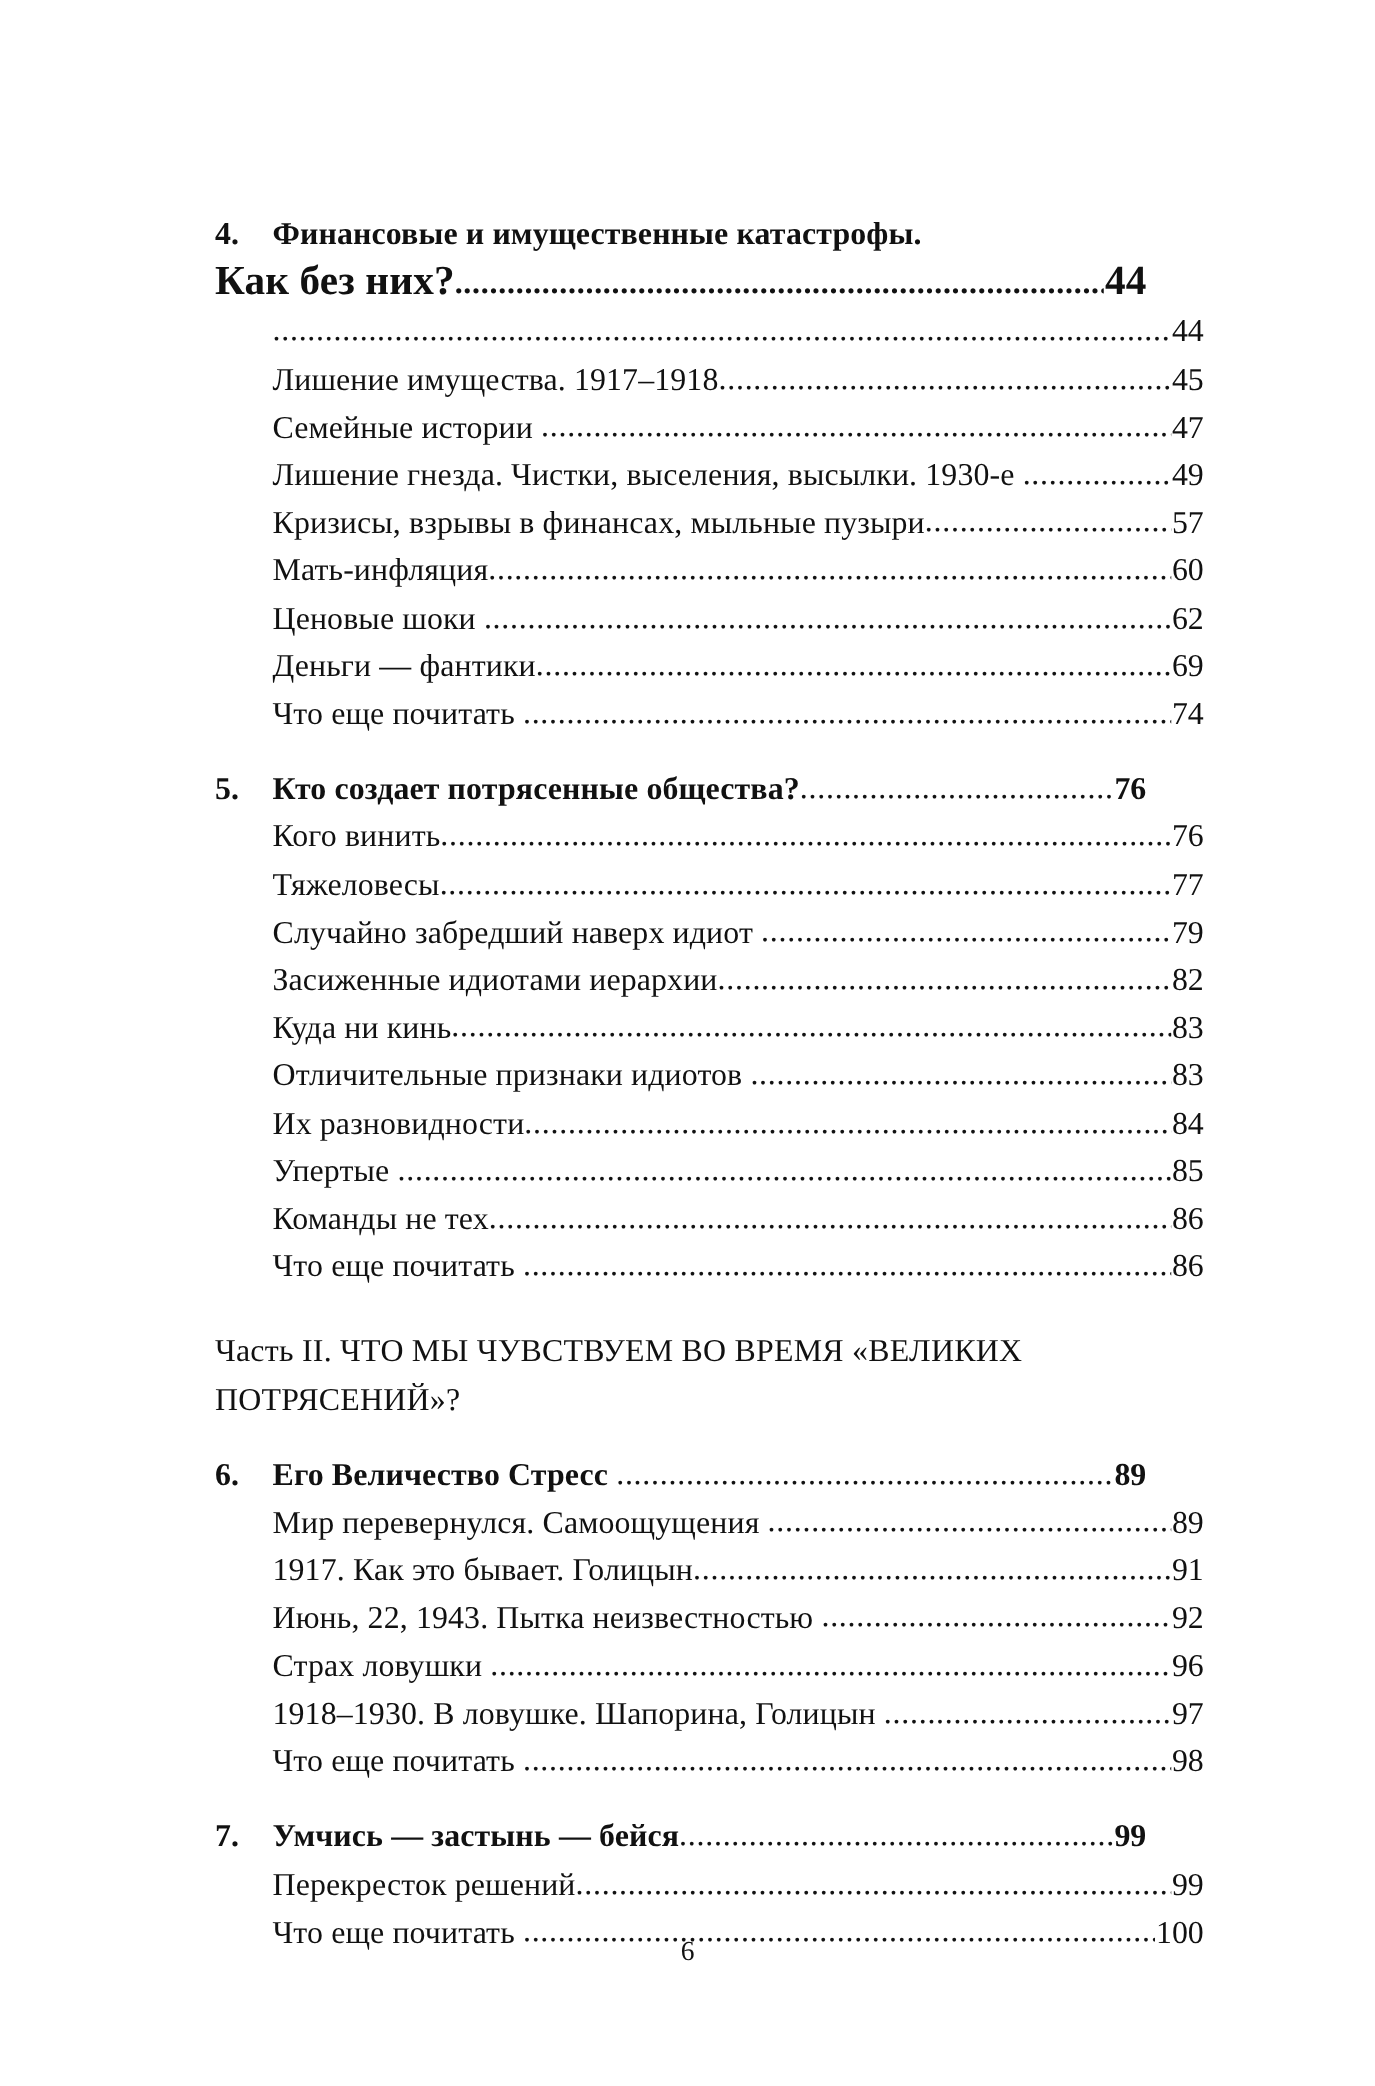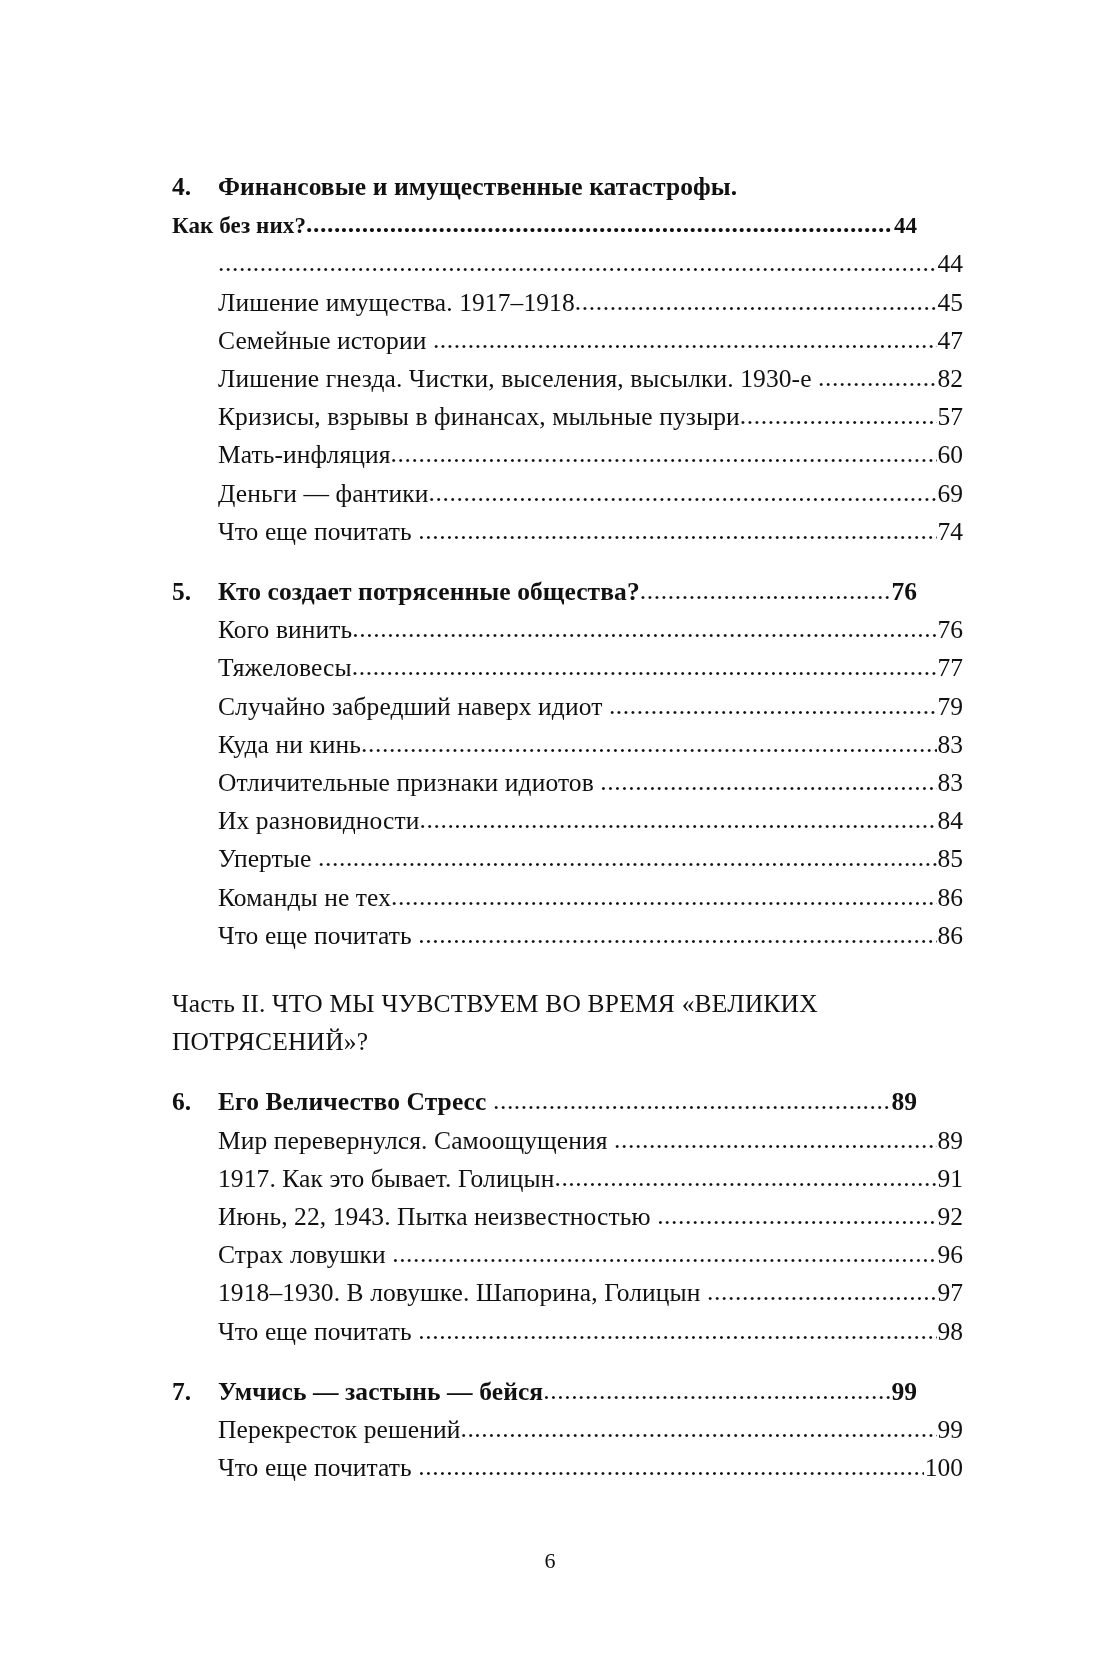--- a/index.html
+++ b/index.html
@@ -84,21 +84,21 @@
     display: flex;
     font-size: 25.5px;
     line-height: 38.2px;
     font-weight: bold;
     white-space: nowrap;
   }
   .chapter-head-line2 {
     display: flex;
     align-items: baseline;
     width: 100%;
-    font-size: 23px;
+    font-size: 33px;
     line-height: 38.2px;
     font-weight: bold;
     white-space: nowrap;
   }
 
   
   .sub {
     padding-left: 46px;
   }
   .sub .title { font-weight: normal; }
@@ -154,31 +154,36 @@
         <span class="pg">45</span>
       </div>
       <div class="line sub">
         <span class="title sp">Семейные истории</span>
         <span class="leader"></span>
         <span class="pg">47</span>
       </div>
       <div class="line sub">
         <span class="title sp">Лишение гнезда. Чистки, выселения, высылки. 1930-е</span>
         <span class="leader"></span>
-        <span class="pg">82</span>
+        <span class="pg">49</span>
       </div>
       <div class="line sub">
         <span class="title">Кризисы, взрывы в финансах, мыльные пузыри</span>
         <span class="leader"></span>
         <span class="pg">57</span>
       </div>
       <div class="line sub">
         <span class="title">Мать-инфляция</span>
         <span class="leader"></span>
         <span class="pg">60</span>
+      </div>
+      <div class="line sub">
+        <span class="title sp">Ценовые шоки</span>
+        <span class="leader"></span>
+        <span class="pg">62</span>
       </div>
       <div class="line sub">
         <span class="title">Деньги — фантики</span>
         <span class="leader"></span>
         <span class="pg">69</span>
       </div>
       <div class="line sub">
         <span class="title sp">Что еще почитать</span>
         <span class="leader"></span>
         <span class="pg">74</span>
@@ -197,20 +202,25 @@
       </div>
       <div class="line sub">
         <span class="title">Тяжеловесы</span>
         <span class="leader"></span>
         <span class="pg">77</span>
       </div>
       <div class="line sub">
         <span class="title sp">Случайно забредший наверх идиот</span>
         <span class="leader"></span>
         <span class="pg">79</span>
+      </div>
+      <div class="line sub">
+        <span class="title">Засиженные идиотами иерархии</span>
+        <span class="leader"></span>
+        <span class="pg">82</span>
       </div>
       <div class="line sub">
         <span class="title">Куда ни кинь</span>
         <span class="leader"></span>
         <span class="pg">83</span>
       </div>
       <div class="line sub">
         <span class="title sp">Отличительные признаки идиотов</span>
         <span class="leader"></span>
         <span class="pg">83</span>

